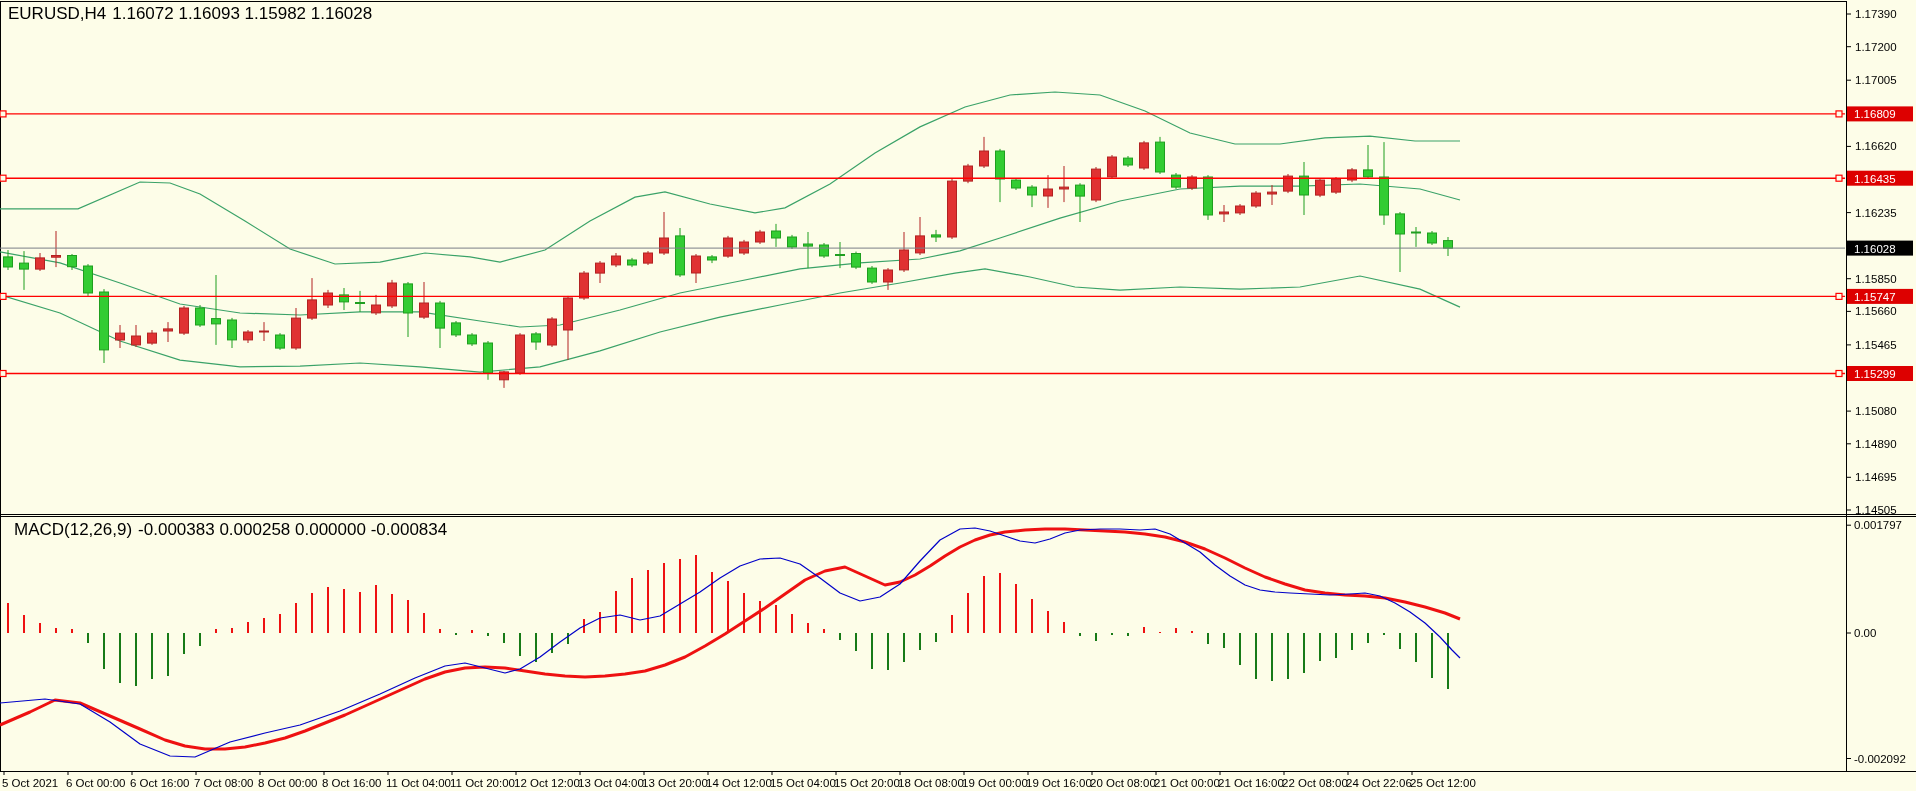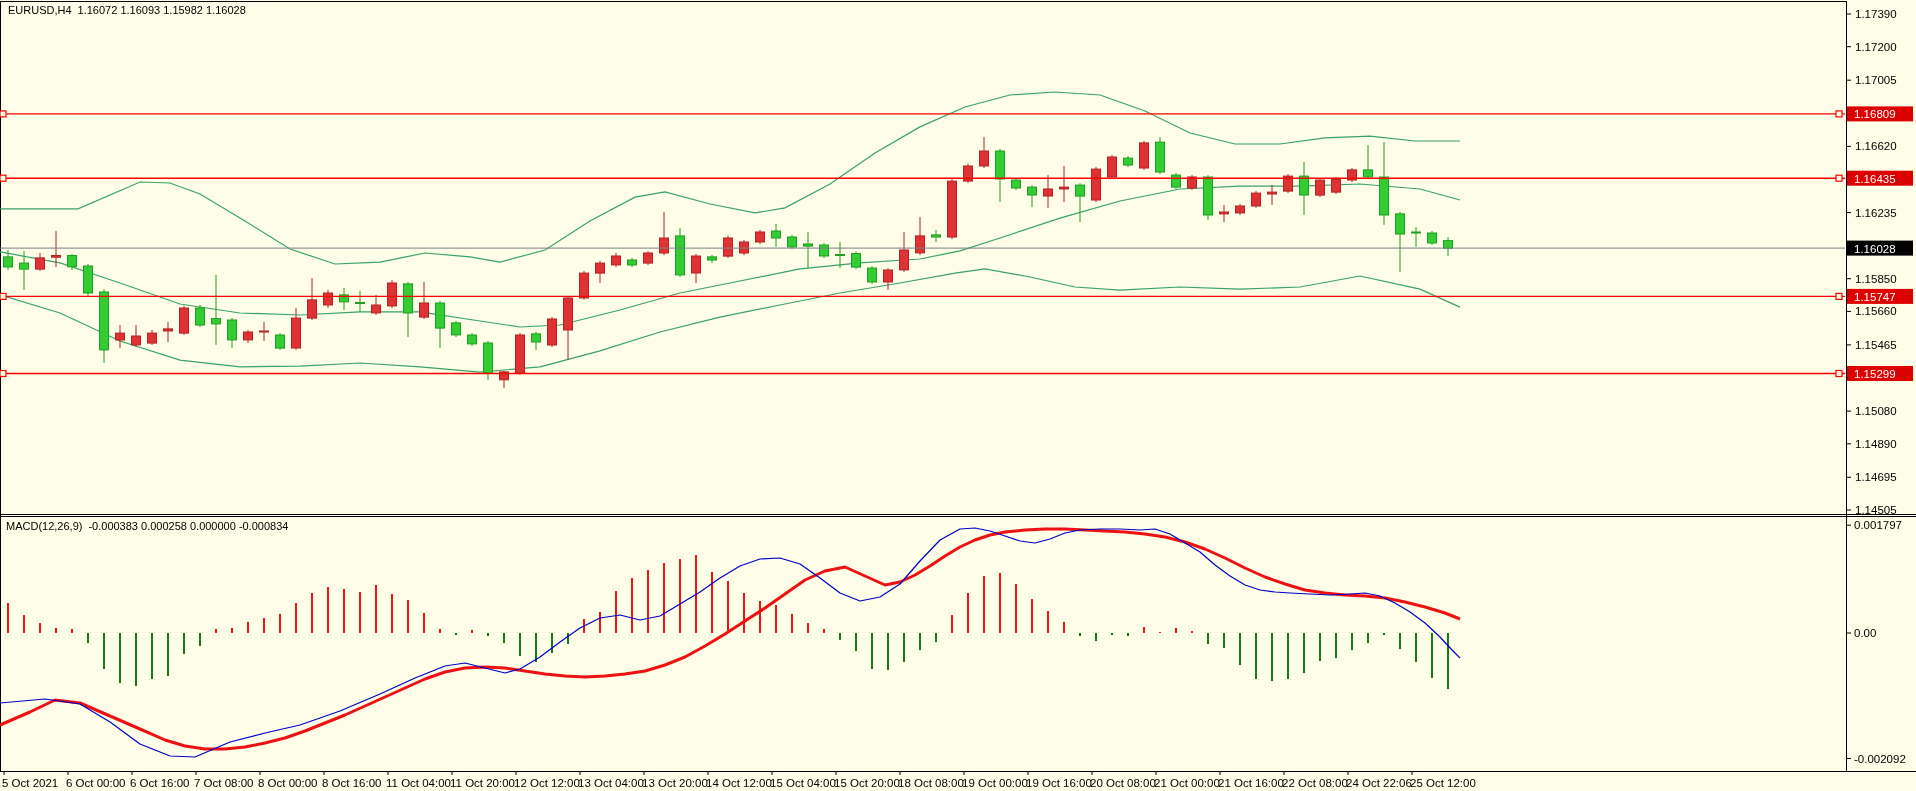--- a/index.html
+++ b/index.html
@@ -1,21 +1,21 @@
 <!DOCTYPE html>
 <html><head>
 <meta charset="utf-8">
 <style>
   html,body{margin:0;padding:0;background:#fdfde8;}
   #win{position:relative;width:1916px;height:791px;background:#fdfde8;overflow:hidden;
        font-family:"Liberation Sans",sans-serif;}
   #chart-svg{position:absolute;left:0;top:0;}
-  .ovl{position:absolute;color:#000;font-size:11px;white-space:pre;}
+  .ovl{position:absolute;color:#000;font-size:17px;white-space:pre;}
   #title-line{left:8px;top:4px;}
-  #macd-line{left:6px;top:520px;}
+  #macd-line{left:14px;top:520px;}
   .sp{margin-right:6px;}
 </style>
 </head>
 <body>
 
 <div id="win">
   <svg id="chart-svg" width="1916" height="791">
       <defs>
         <clipPath id="mainClip">
           <rect x="0" y="2" width="1845" height="512"></rect>

